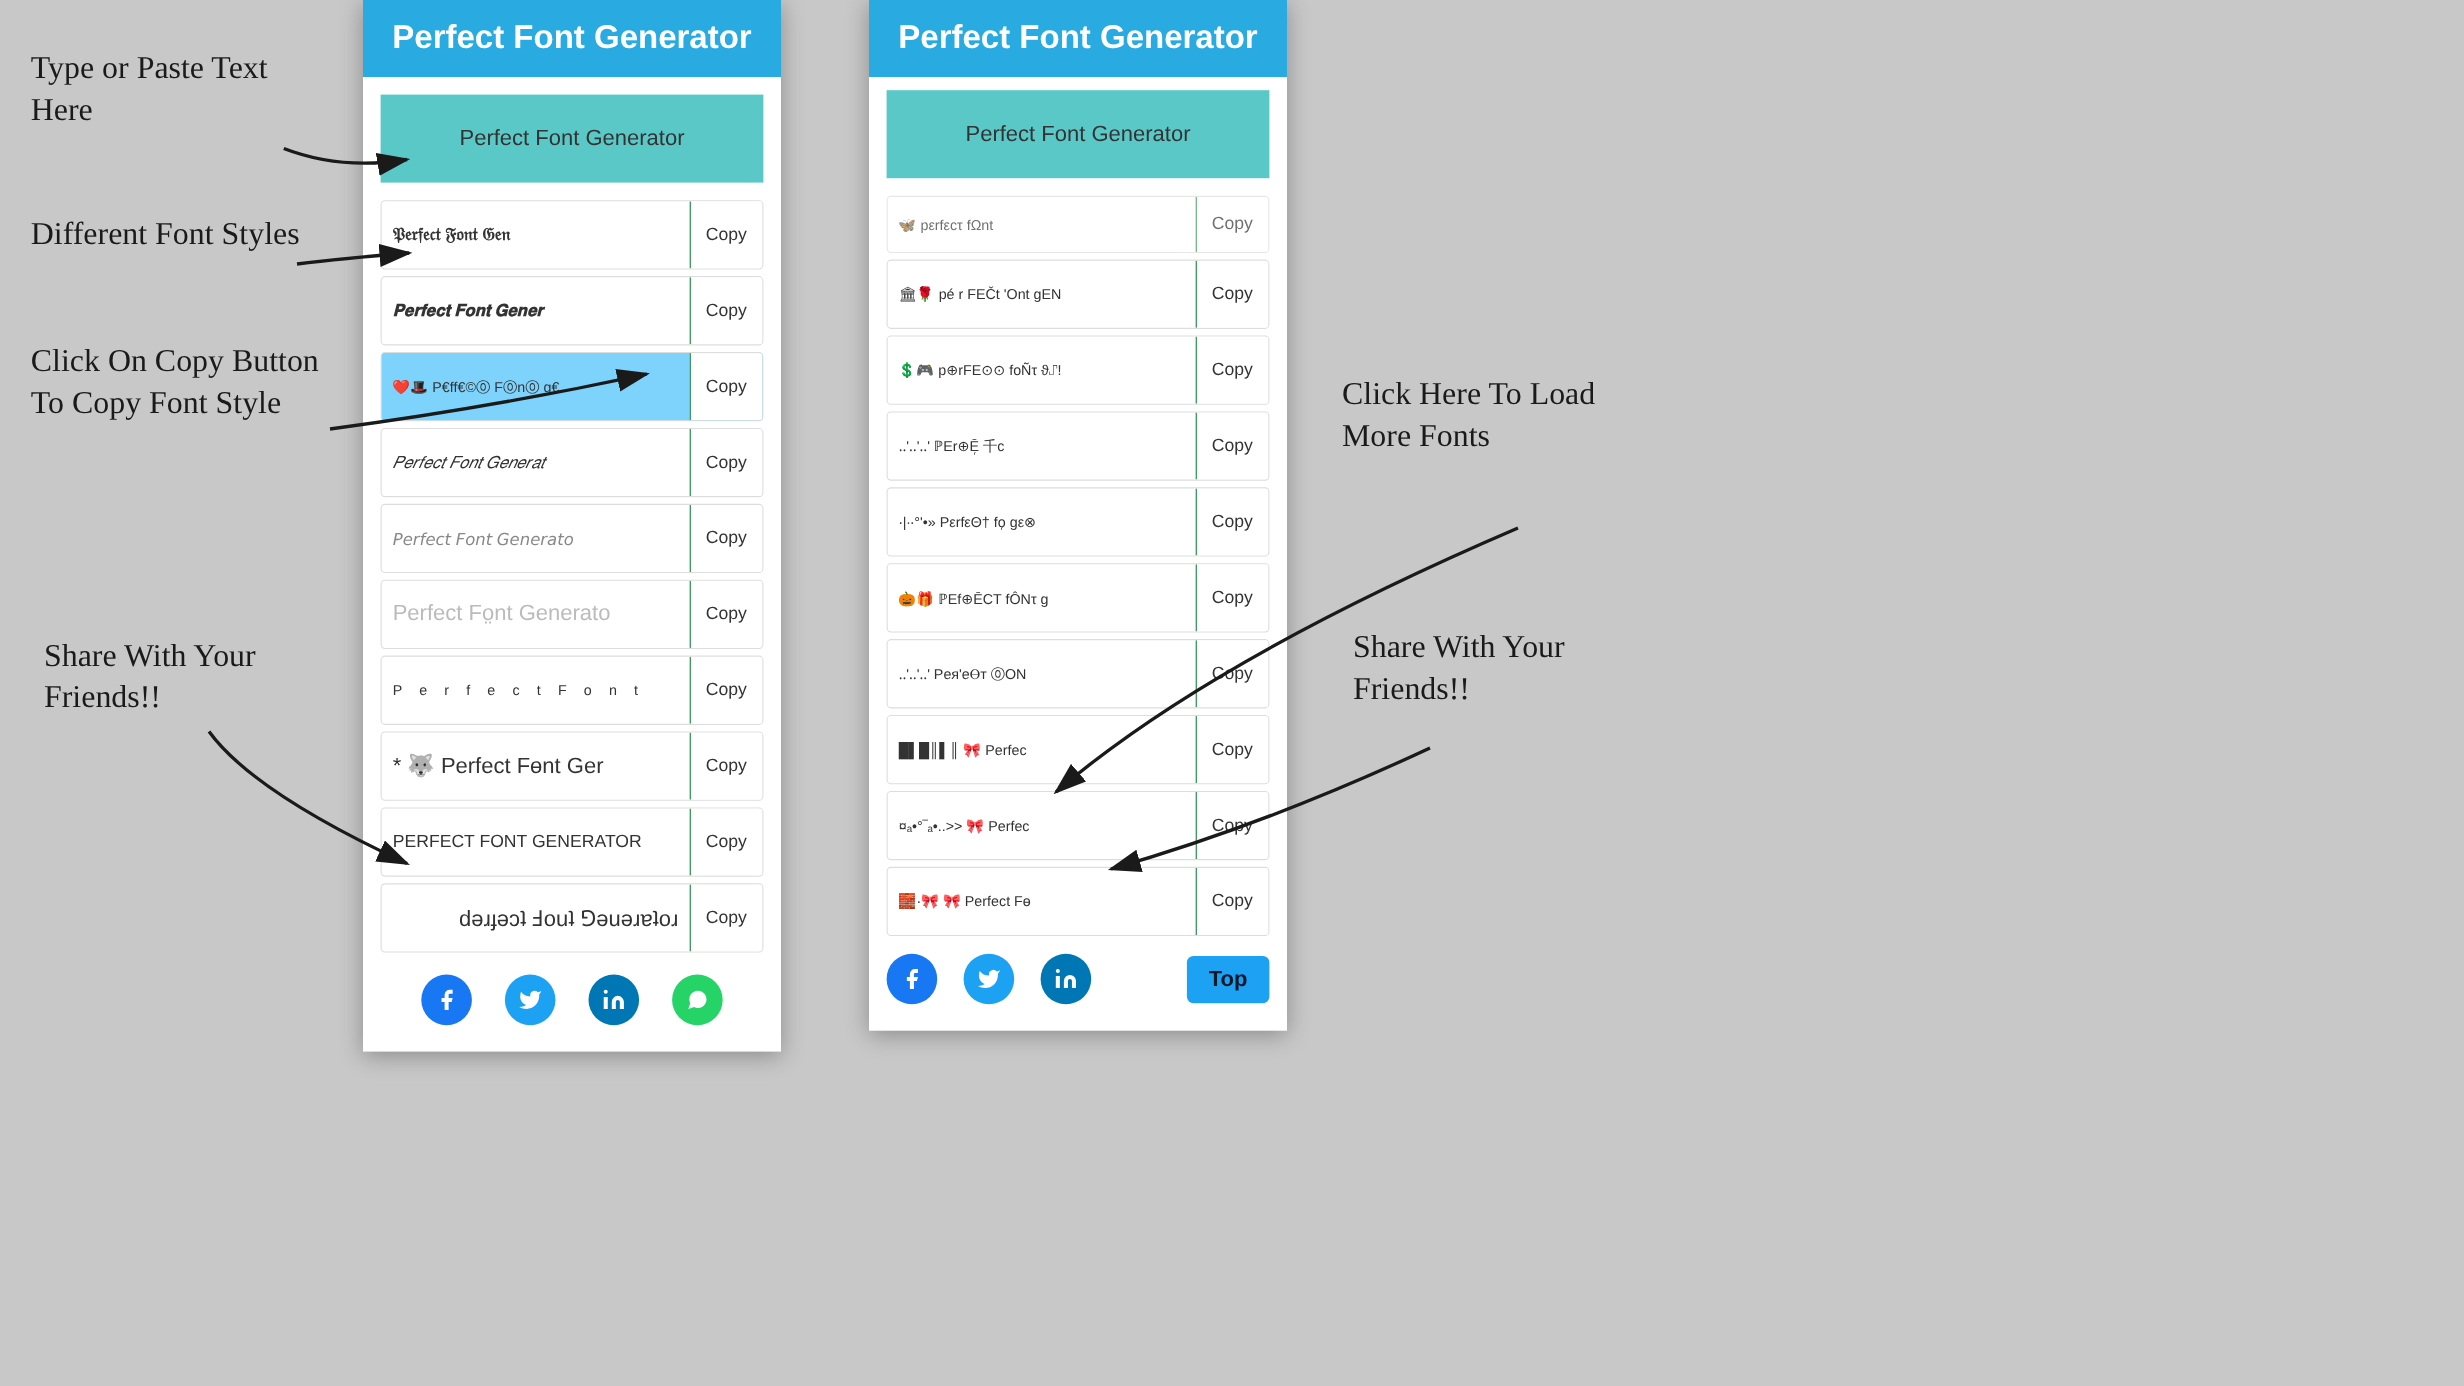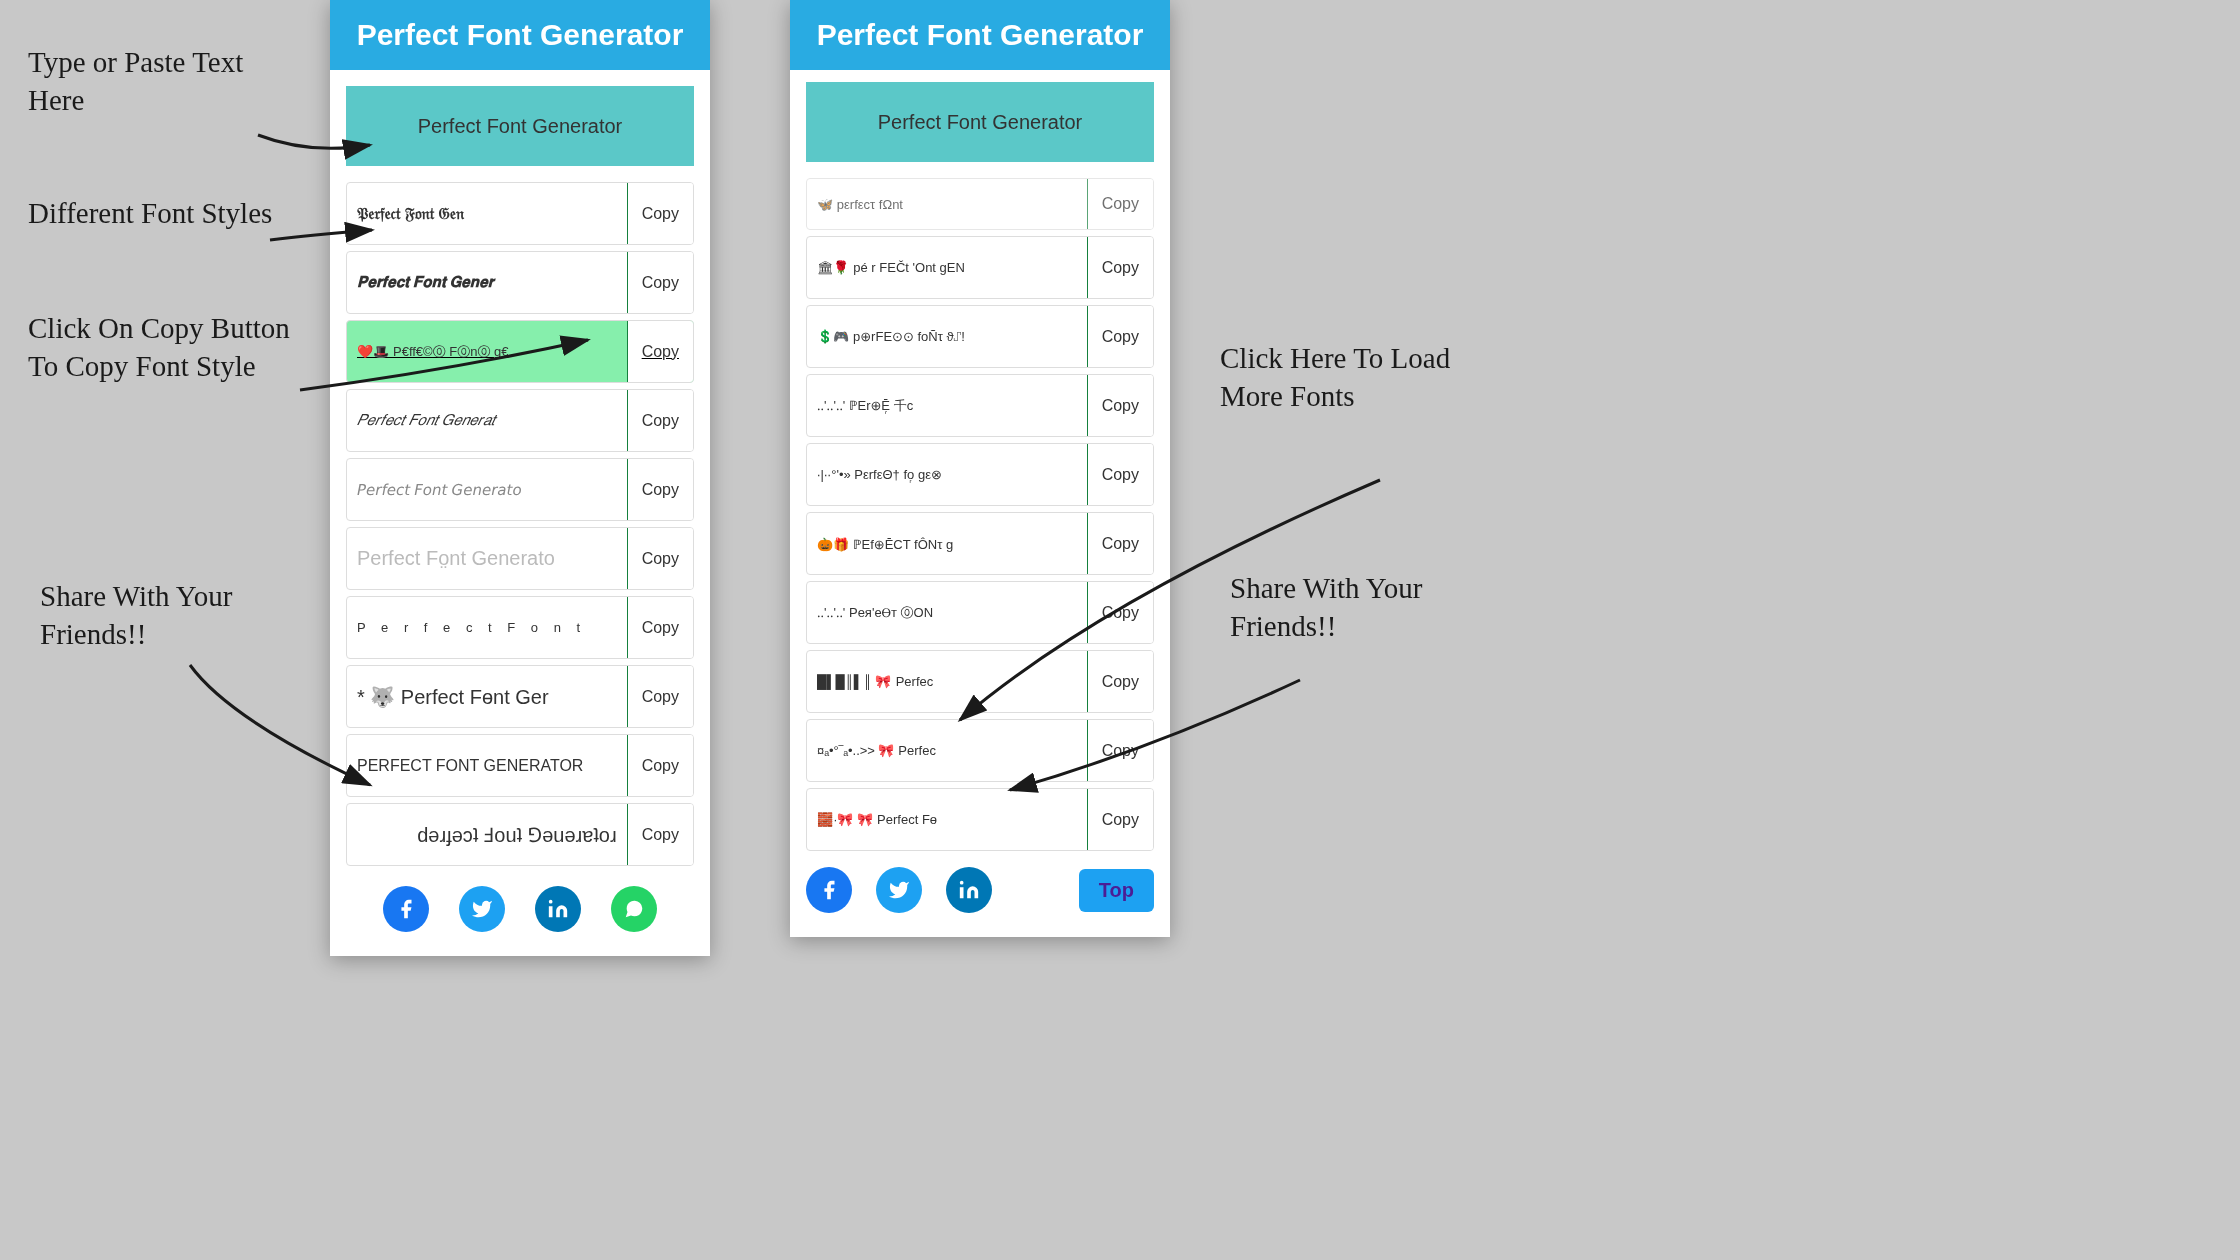--- a/index.html
+++ b/index.html
@@ -153,21 +153,21 @@
       font-weight: bold;
       cursor: pointer;
       display: block;
       margin: 12px auto;
       width: calc(100% - 32px);
       text-align: center;
     }
 
     .top-btn {
       background: #1da1f2;
-      color: #4c1d95;
+      color: #0f172a;
       border: none;
       border-radius: 6px;
       padding: 10px 20px;
       font-size: 20px;
       font-weight: bold;
       cursor: pointer;
       position: absolute;
       right: 12px;
       bottom: 10px;
     }
@@ -217,21 +217,21 @@
     <div class="font-row">
       <span class="font-text font-bold-old">𝔓𝔢𝔯𝔣𝔢𝔠𝔱 𝔉𝔬𝔫𝔱 𝔊𝔢𝔫</span>
       <button class="copy-btn">Copy</button>
     </div>
 
     <div class="font-row">
       <span class="font-text font-blackletter">𝐏𝐞𝐫𝐟𝐞𝐜𝐭 𝐅𝐨𝐧𝐭 𝐆𝐞𝐧𝐞𝐫</span>
       <button class="copy-btn">Copy</button>
     </div>
 
-    <div class="font-row" style="background:#86efac;text-decoration:underline;">
+    <div class="font-row" style="background:#7dd3fc;">
       <span class="font-text font-unicode">❤️🎩 P€ff€©⓪ F⓪n⓪ g€</span>
       <button class="copy-btn">Copy</button>
     </div>
 
     <div class="font-row">
       <span class="font-text font-italic-serif">𝑃𝑒𝑟𝑓𝑒𝑐𝑡 𝐹𝑜𝑛𝑡 𝐺𝑒𝑛𝑒𝑟𝑎𝑡</span>
       <button class="copy-btn">Copy</button>
     </div>
 
     <div class="font-row">

